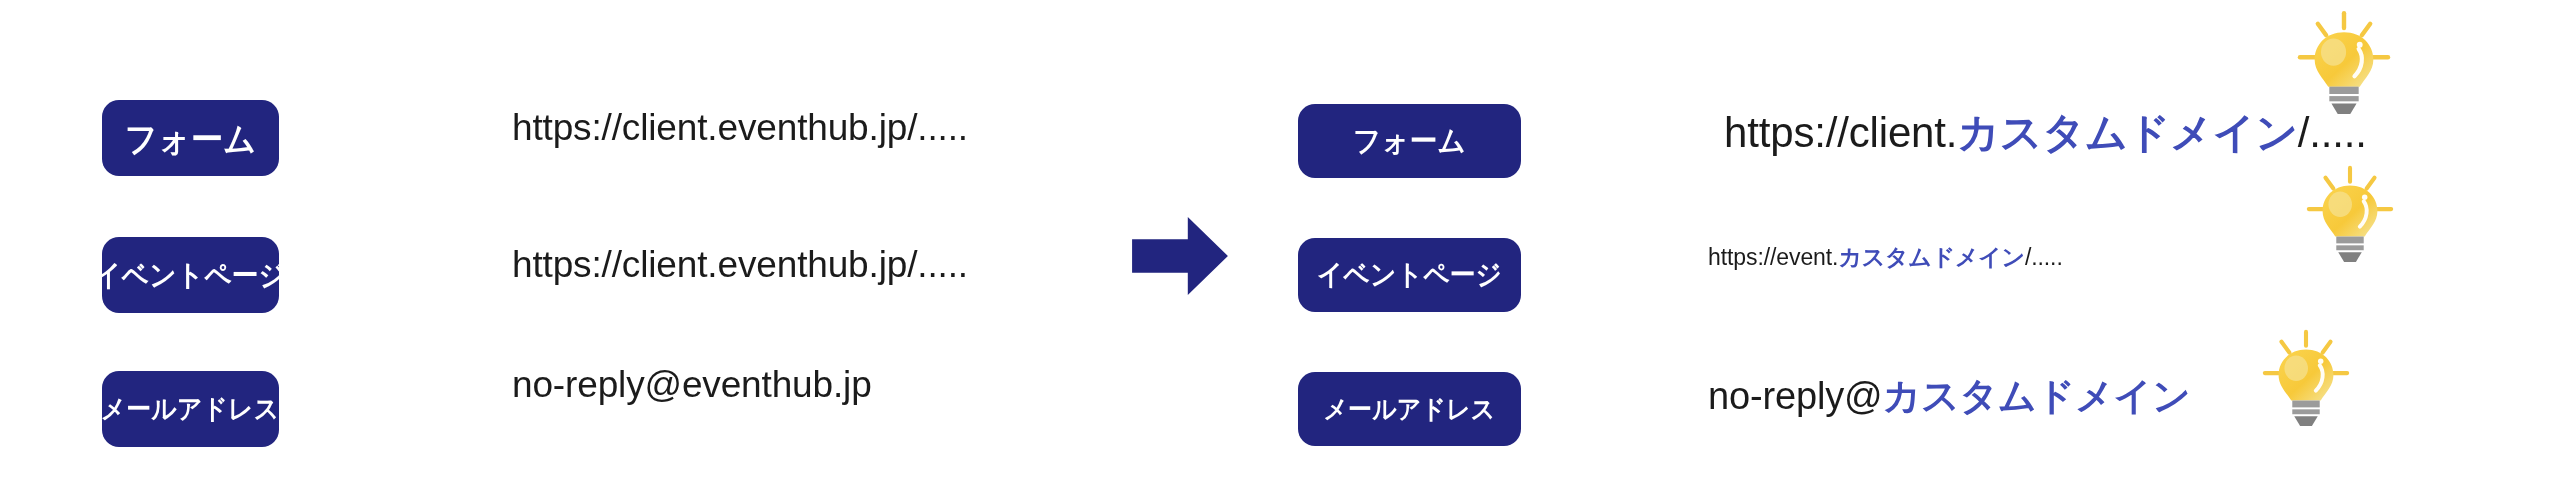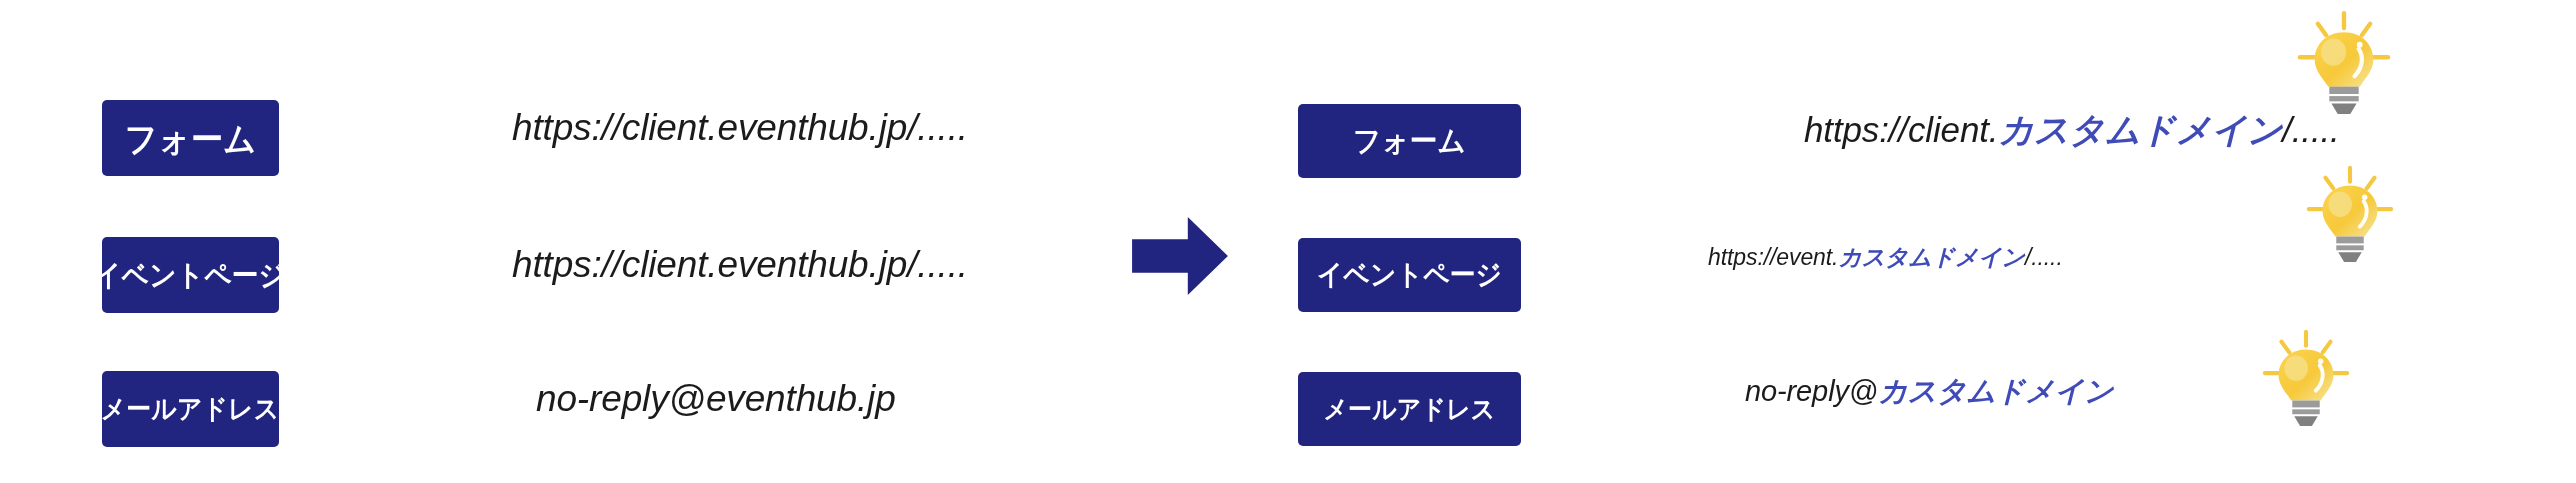--- a/index.html
+++ b/index.html
@@ -16,21 +16,21 @@
     height: 483px;
     background: #ffffff;
     overflow: hidden;
   }
 
   
   .pill {
     position: absolute;
     box-sizing: border-box;
     background: #22257f;
-    border-radius: 5px;
+    border-radius: 17px;
     color: #ffffff;
     display: flex;
     align-items: center;
     justify-content: center;
     font-weight: 700;
     letter-spacing: 0.02em;
     white-space: nowrap;
     line-height: 1;
   }
   .pill .pill-label {
@@ -42,21 +42,20 @@
 
   
   .textline {
     position: absolute;
     white-space: nowrap;
     color: #1b1b1b;
     font-size: 37px;
     line-height: 1;
     font-weight: 400;
     letter-spacing: -0.004em;
-    font-style: italic;
   }
   .textline .plain {
     color: #1b1b1b;
   }
   .textline .accent {
     color: #3f4cb8;
     font-weight: 700;
     letter-spacing: -0.01em;
   }
 
@@ -89,37 +88,37 @@
     <div class="pill" style="left:102px; top:237px; width:177px; height:76px;">
       <span class="pill-label" style="font-size:29px;">イベントページ</span>
     </div>
     <div class="textline" style="left:512px; top:246px;">
       <span class="plain">https://client.eventhub.jp/.....</span>
     </div>
 
     <div class="pill" style="left:102px; top:371px; width:177px; height:76px;">
       <span class="pill-label" style="font-size:27px;">メールアドレス</span>
     </div>
-    <div class="textline" style="left:512px; top:380px;margin-left:24px;">
+    <div class="textline" style="left:512px; top:366px;">
       <span class="plain">no-reply@eventhub.jp</span>
     </div>
   </div>
 
   <div class="arrow-wrap" style="left:1132px; top:217px; width:96px; height:78px;">
     <svg width="96" height="78" viewBox="0 0 172 140" aria-hidden="true">
       <polygon points="0,40 100,40 100,0 172,70 100,140 100,100 0,100" fill="#22257f"></polygon>
     </svg>
   </div>
 
   <div>
 
     <div class="pill" style="left:1298px; top:104px; width:223px; height:74px;">
       <span class="pill-label" style="font-size:30px;">フォーム</span>
     </div>
-    <div class="textline" style="left:1804px; top:112px; font-size:35px;">
+    <div class="textline" style="left:1724px; top:112px; font-size:42px;">
       <span class="plain">https://client.</span><span class="accent">カスタムドメイン</span><span class="plain">/.....</span>
     </div>
     <div class="bulb" style="left:2291px; top:6.7px; width:106px; height:109px;">
       <svg width="106" height="109" viewBox="0 0 100 104" aria-hidden="true">
         <g stroke="#f5c842" stroke-width="4.2" stroke-linecap="round">
           <line x1="50" y1="6" x2="50" y2="20"></line>
           <line x1="25" y1="16" x2="33" y2="27"></line>
           <line x1="75" y1="16" x2="67" y2="27"></line>
           <line x1="8" y1="48" x2="22" y2="48"></line>
           <line x1="92" y1="48" x2="78" y2="48"></line>
@@ -169,21 +168,21 @@
         <circle cx="65" cy="36" r="2.8" fill="#ffffff" opacity="0.95"></circle>
         <rect x="36" y="76" width="28" height="7" fill="#9b9b9b"></rect>
         <rect x="36" y="85" width="28" height="5" fill="#9b9b9b"></rect>
         <path d="M38 92 L62 92 L56 102 L44 102 Z" fill="#808080"></path>
       </svg>
     </div>
 
     <div class="pill" style="left:1298px; top:372px; width:223px; height:74px;">
       <span class="pill-label" style="font-size:26px;">メールアドレス</span>
     </div>
-    <div class="textline" style="left:1745px; top:377px; font-size:29px;">
+    <div class="textline" style="left:1708px; top:377px; font-size:38px;">
       <span class="plain">no-reply@</span><span class="accent">カスタムドメイン</span><span class="plain"></span>
     </div>
     <div class="bulb" style="left:2257px; top:326px; width:98px; height:102px;">
       <svg width="98" height="102" viewBox="0 0 100 104" aria-hidden="true">
         <g stroke="#f5c842" stroke-width="4.2" stroke-linecap="round">
           <line x1="50" y1="6" x2="50" y2="20"></line>
           <line x1="25" y1="16" x2="33" y2="27"></line>
           <line x1="75" y1="16" x2="67" y2="27"></line>
           <line x1="8" y1="48" x2="22" y2="48"></line>
           <line x1="92" y1="48" x2="78" y2="48"></line>

